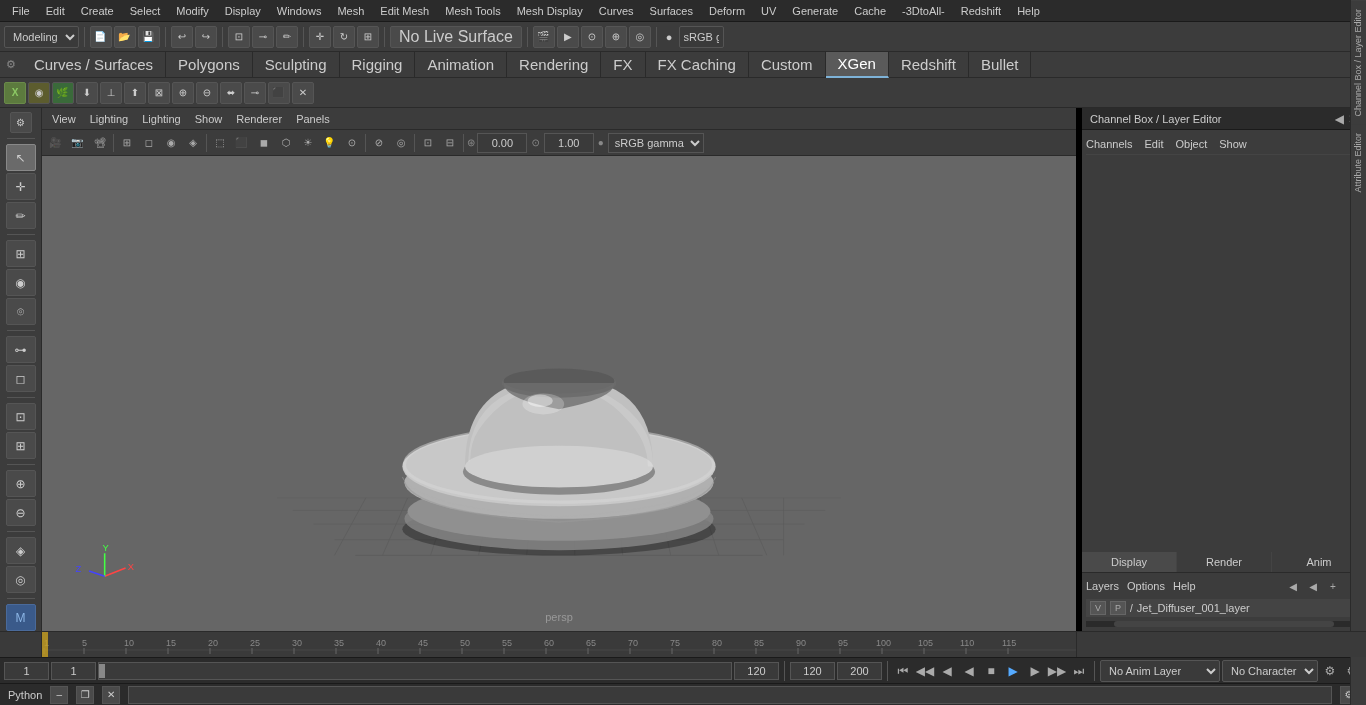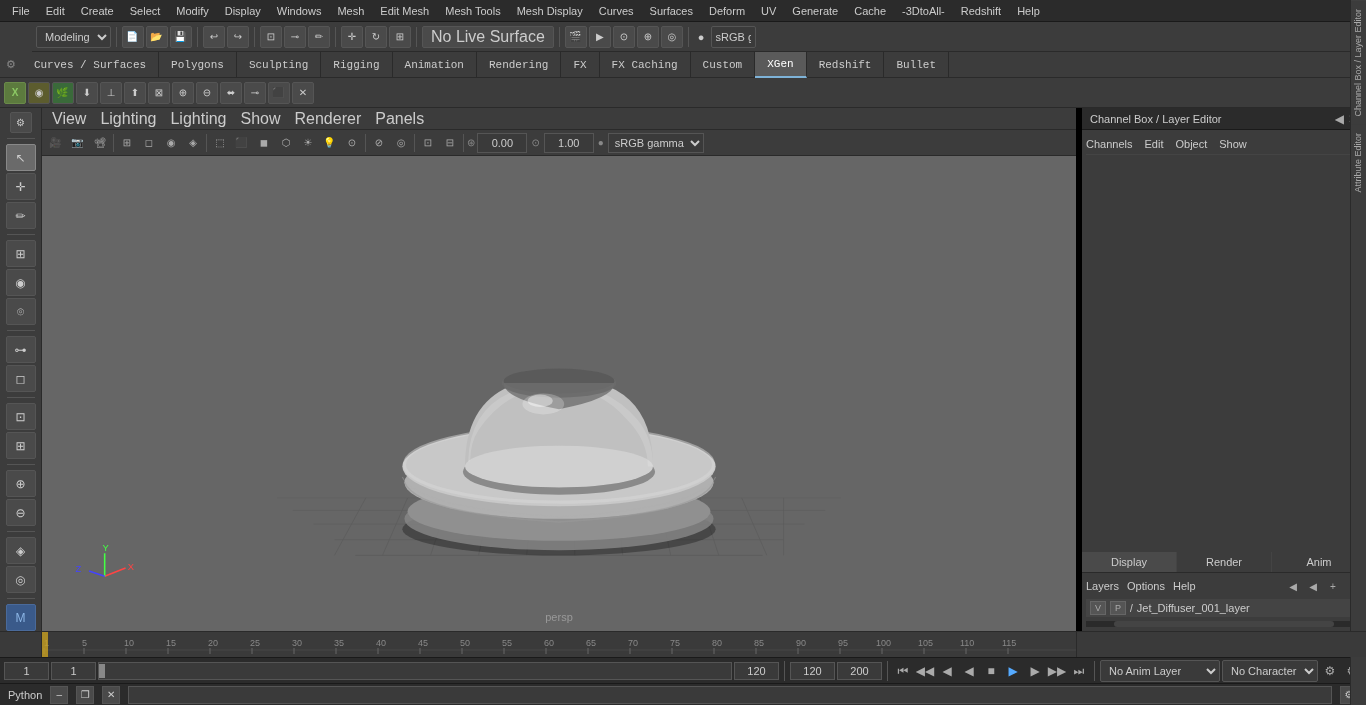--- a/index.html
+++ b/index.html
@@ -3,45 +3,45 @@
   <meta charset="utf-8">
   <style>
     * { margin: 0; padding: 0; box-sizing: border-box; }
     body { width: 1366px; height: 705px; background: #3c3c3c; font-family: 'Segoe UI', Arial, sans-serif; font-size: 11px; color: #ccc; overflow: hidden; }
 
     
     #menu-bar { display: flex; align-items: center; background: #2b2b2b; height: 22px; padding: 0 4px; border-bottom: 1px solid #1a1a1a; }
     .menu-item { padding: 2px 8px; color: #ccc; cursor: pointer; font-size: 11px; }
 
     
-    #toolbar1 { display: flex; align-items: center; background: #3c3c3c; height: 30px; padding: 0 4px; border-bottom: 1px solid #2a2a2a; gap: 2px; margin-left: 32px; }
+    #toolbar1 { display: flex; align-items: center; background: #3c3c3c; height: 30px; padding: 0 4px; border-bottom: 1px solid #2a2a2a; gap: 2px; }
     .tb-separator { width: 1px; background: #555; height: 20px; margin: 0 3px; }
     .tb-btn { width: 22px; height: 22px; background: #4a4a4a; border: 1px solid #555; border-radius: 2px; display: flex; align-items: center; justify-content: center; cursor: pointer; color: #ccc; font-size: 10px; }
     .tb-select { background: #3a3a3a; border: 1px solid #555; color: #ccc; font-size: 11px; padding: 1px 4px; height: 22px; border-radius: 2px; cursor: pointer; }
     .tb-label { color: #ccc; font-size: 11px; padding: 0 4px; }
     .live-surface-btn { background: #4a4a4a; border: 1px solid #555; color: #ccc; font-size: 16px; padding: 1px 8px; height: 22px; border-radius: 2px; cursor: pointer; }
 
     
     #tab-bar { display: flex; align-items: center; background: #3c3c3c; height: 26px; border-bottom: 1px solid #2a2a2a; }
-    .tab { padding: 4px 12px; color: #ccc; cursor: pointer; font-size: 11px; border-right: 1px solid #2a2a2a; height: 26px; display: flex; align-items: center; font-family: Liberation Mono, monospace; }
+    .tab { padding: 4px 12px; color: #ccc; cursor: pointer; font-size: 15px; border-right: 1px solid #2a2a2a; height: 26px; display: flex; align-items: center; }
     .tab.active { background: #5a5a5a; color: #fff; border-bottom: 2px solid #7eb3d8; text-align: center; }
 
     
     #toolbar2 { display: flex; align-items: center; background: #3c3c3c; height: 30px; padding: 0 4px; border-bottom: 1px solid #2a2a2a; gap: 2px; }
 
     
     #left-tools { width: 42px; background: #3c3c3c; border-right: 1px solid #2a2a2a; display: flex; flex-direction: column; align-items: center; padding-top: 4px; gap: 2px; }
     .tool-btn { width: 30px; height: 28px; background: #4a4a4a; border: 1px solid #555; border-radius: 2px; display: flex; align-items: center; justify-content: center; cursor: pointer; color: #ccc; font-size: 12px; }
     .tool-btn.active { background: #6a6a6a; border-color: #888; }
     .tool-separator { width: 28px; height: 1px; background: #555; margin: 3px 0; }
 
     
     #viewport { flex: 1; background: #555; position: relative; }
     #viewport-header { display: flex; align-items: center; background: #3c3c3c; height: 22px; border-bottom: 1px solid #2a2a2a; padding: 0 4px; gap: 2px; }
-    .vh-item { padding: 2px 6px; color: #ccc; font-size: 16px; cursor: pointer; }
+    .vh-item { padding: 2px 6px; color: #ccc; font-size: 11px; cursor: pointer; }
     #viewport-toolbar { display: flex; align-items: center; background: #3c3c3c; height: 26px; border-bottom: 1px solid #2a2a2a; padding: 0 4px; gap: 2px; flex-wrap: nowrap; overflow: hidden; }
     .vt-btn { width: 20px; height: 20px; background: transparent; border: 1px solid transparent; border-radius: 2px; display: flex; align-items: center; justify-content: center; cursor: pointer; color: #aaa; font-size: 10px; }
     .vt-separator { width: 1px; background: #555; height: 18px; margin: 0 1px; }
     .vt-number { background: #3a3a3a; border: 1px solid #555; color: #ccc; font-size: 11px; padding: 1px 4px; height: 20px; width: 50px; text-align: center; }
     .vt-select { background: #3a3a3a; border: 1px solid #555; color: #ccc; font-size: 11px; padding: 1px 2px; height: 20px; }
 
     
     #canvas-area { position: absolute; top: 48px; left: 0; right: 0; bottom: 0; background: #666; overflow: hidden; }
 
     

